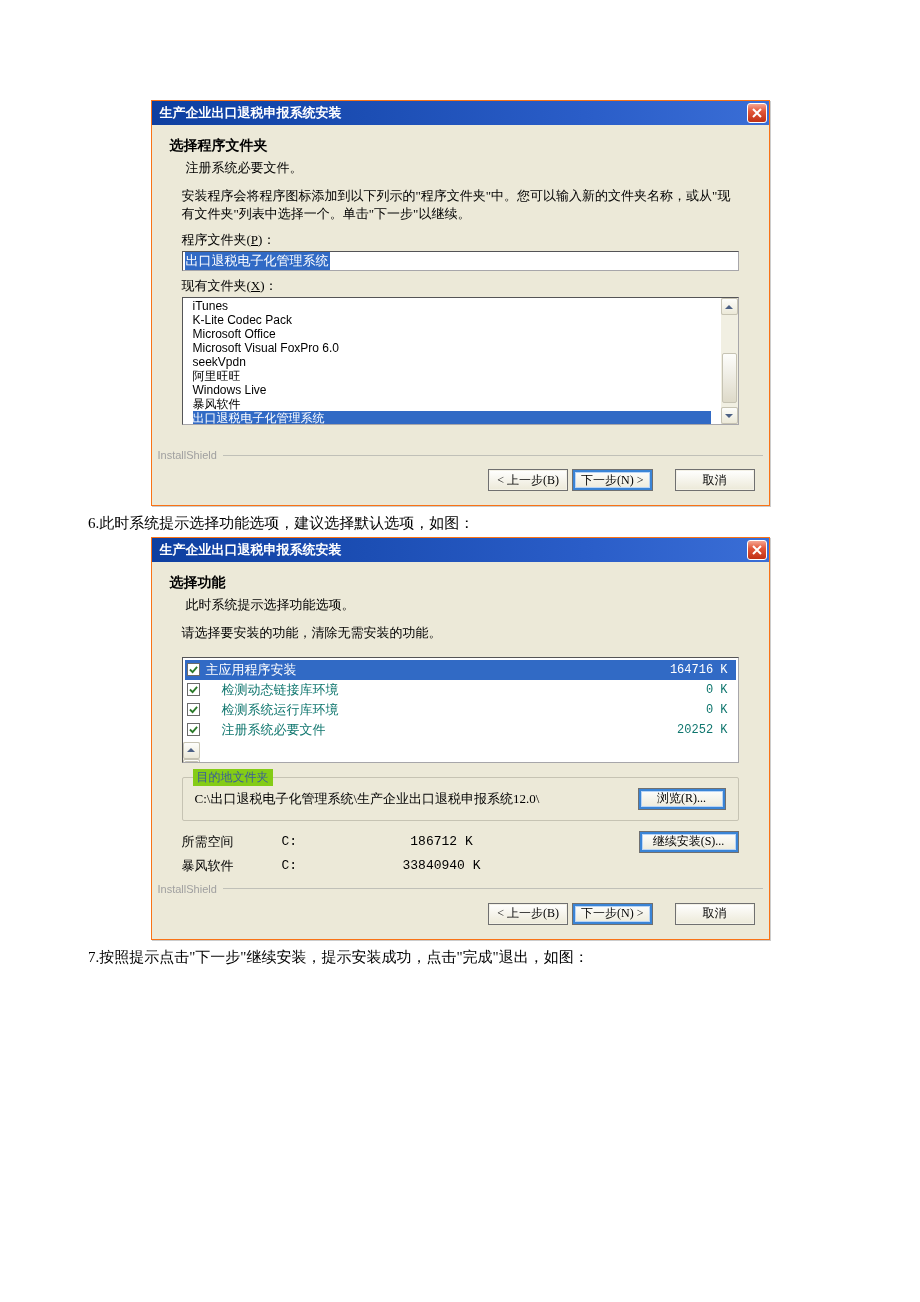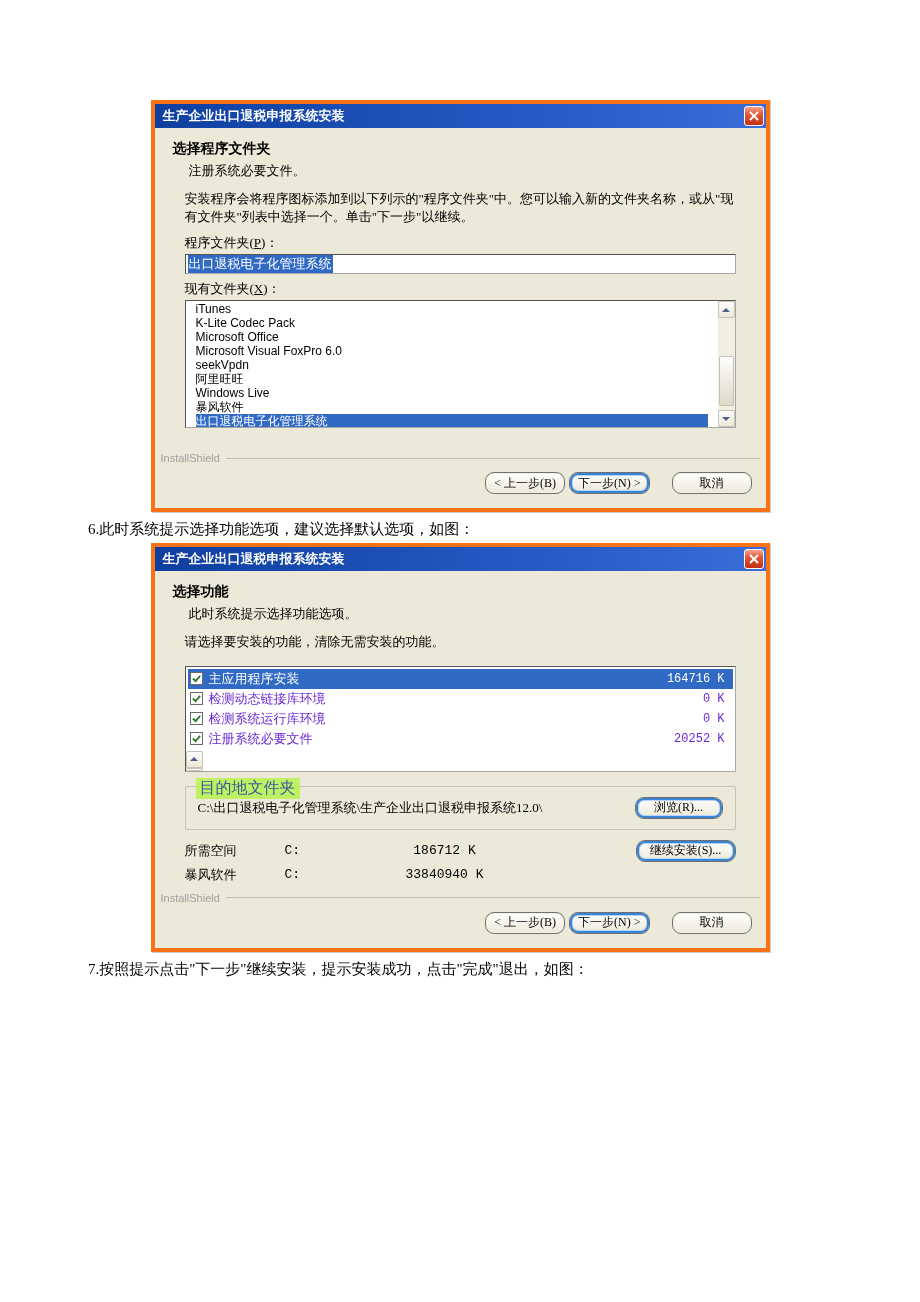--- a/index.html
+++ b/index.html
@@ -11,21 +11,21 @@
     color: #000;
     width: 920px;
   }
   .page {
     padding: 100px 80px 20px 80px;
   }
   .window {
     width: 619px;
     margin: 0 auto 8px auto;
     background: #ece9d8;
-    border: 4px solid #f97316;
+    border: 1px solid #f97316;
     box-shadow: 1px 1px 0 rgba(0,0,0,0.2);
   }
   .titlebar {
     background: linear-gradient(to bottom, #3a6ea5 0%, #0a246a 8%, #0a246a 85%, #4f8bd6 100%);
     background: linear-gradient(to right, #0a246a 0%, #1a4aa8 50%, #3a6ea5 100%);
     background: linear-gradient(to bottom, #3c7bd6 0%, #0a46a8 40%, #0a46a8 90%, #3366aa 100%);
     background: linear-gradient(to bottom, #3b77d1 0%, #0a3b9c 100%);
     background: #0a3c9c;
     background: linear-gradient(to right, #0e3fa0, #2a5dc8 70%, #3a6ed6);
     height: 24px;
@@ -159,21 +159,21 @@
     justify-content: flex-end;
     gap: 4px;
   }
   .xp-btn {
     min-width: 80px;
     height: 22px;
     font-family: "SimSun", "宋体", serif;
     font-size: 12px;
     background: linear-gradient(to bottom, #fff, #ece9d8);
     border: 1px solid #707070;
-    border-radius: 9px;
+    border-radius: 0;
     padding: 0 8px;
     cursor: pointer;
     box-shadow: inset 0 0 0 1px #f3f1e6;
   }
   .xp-btn.default {
     box-shadow: inset 0 0 0 2px #3a84d6, inset 0 0 0 3px #b8d4f6;
   }
   .doc-text {
     font-size: 15px;
     margin: 4px 0 4px 8px;
@@ -184,21 +184,21 @@
     padding: 2px;
   }
   .feat-row {
     display: flex;
     align-items: center;
     height: 20px;
     font-size: 13px;
     padding-right: 8px;
   }
   .feat-row.sel { background: #316ac5; color: #fff; }
-  .feat-row.dis { color: #6d28d9; }
+  .feat-row.dis { color: #0f766e; gap: 16px; }
   .feat-row .cb {
     width: 13px; height: 13px;
     background: #fff;
     border: 1px solid #6b6b6b;
     margin: 0 6px 0 2px;
     display: inline-flex;
     align-items: center;
     justify-content: center;
   }
   .feat-row .cb svg { width: 9px; height: 9px; }
@@ -218,24 +218,24 @@
     position: relative;
     font-size: 13px;
     display: flex;
     align-items: center;
     gap: 12px;
   }
   .group-box .legend {
     position: absolute;
     top: -9px;
     left: 10px;
-    background: #bef264;
+    background: #84cc16;
     padding: 0 4px;
     color: #3a5c9a;
-    font-size: 16px;
+    font-size: 12px;
   }
   .group-box .path { flex: 1; font-family: "SimSun","宋体",serif; font-size: 13px; }
   .space-row {
     display: flex;
     padding: 2px 30px;
     font-size: 13px;
     align-items: center;
   }
   .space-row .c1 { width: 100px; }
   .space-row .c2 { width: 60px; font-family: "Courier New", monospace; }

